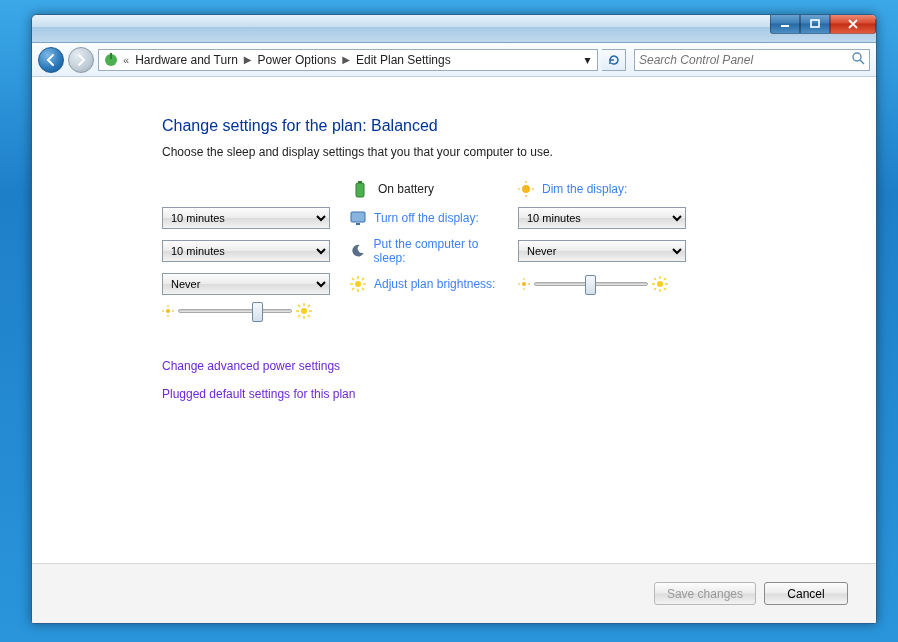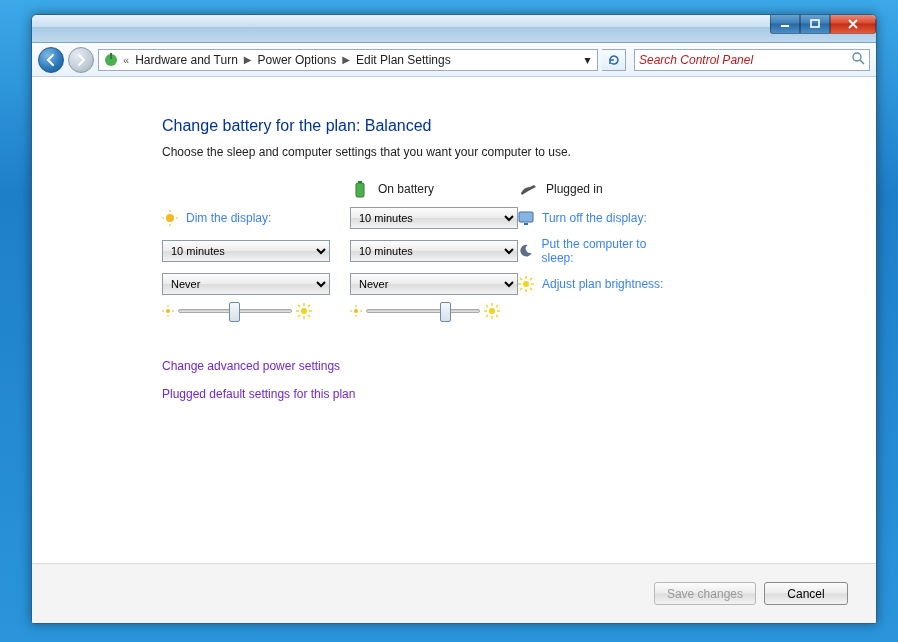--- a/index.html
+++ b/index.html
@@ -109,21 +109,21 @@
 .refresh-btn {
   width:24px;height:22px;border:1px solid #9aadc0;border-left:none;
   background:linear-gradient(180deg,#f8fbfe,#e3eef8);
   display:flex;align-items:center;justify-content:center;
   color:#2d6aa8;
 }
 .searchbox {
   width: 236px; height:22px;
   border:1px solid #9aadc0; margin-left:4px;
   background:#fff; display:flex;align-items:center;
-  padding:0 4px; color:#b91c1c; font-style:italic;
+  padding:0 4px; color:#737373; font-style:italic;
   position:relative;
 }
 .searchbox .sicon { position:absolute; right:4px; color:#5a8bb8;}
 
 .content {
   position:absolute;
   top:62px; left:0; right:0; bottom:0;
   background:#fff;
   padding: 40px 0 0 130px;
 }
@@ -260,41 +260,33 @@
       <span class="sicon">
         <svg width="14" height="14" viewBox="0 0 14 14">
             <circle cx="6" cy="6" r="4" fill="none" stroke="#5a8bb8" stroke-width="1.4"></circle>
             <line x1="9" y1="9" x2="13" y2="13" stroke="#5a8bb8" stroke-width="1.4"></line>
           </svg>
       </span>
     </div>
   </div>
 
   <div class="content">
-    <div class="heading">Change battery for the plan: Balanced</div>
-    <div class="subtext">Choose the sleep and computer settings that you want your computer to use.</div>
+    <div class="heading">Change settings for the plan: Balanced</div>
+    <div class="subtext">Choose the sleep and display settings that you that your computer to use.</div>
 
     <div class="grid">
       <div></div>
       <div class="col-header">
         <span class="battery-icon">
           <svg viewBox="0 0 20 20">
               <rect x="6" y="4" width="8" height="14" rx="1.5" fill="#4caf50" stroke="#2e7d32"></rect>
               <rect x="8" y="2" width="4" height="2" fill="#2e7d32"></rect>
             </svg>
         </span>
         <span>On battery</span>
-      </div>
-      <div class="col-header">
-        <span class="plug-icon">
-          <svg viewBox="0 0 20 20">
-              <path d="M3 14 Q6 8 12 8 L16 6 L18 8 L14 10 Q10 12 4 16 Z" fill="#555"></path>
-            </svg>
-        </span>
-        <span>Plugged in</span>
       </div>
 
       <div class="row-label">
         <span class="row-icon">
           <svg viewBox="0 0 16 16">
               <circle cx="8" cy="8" r="4" fill="#f5b820"></circle>
               <g stroke="#f5b820" stroke-width="1.2">
                 <line x1="8" y1="0" x2="8" y2="2"></line>
                 <line x1="8" y1="14" x2="8" y2="16"></line>
                 <line x1="0" y1="8" x2="2" y2="8"></line>

